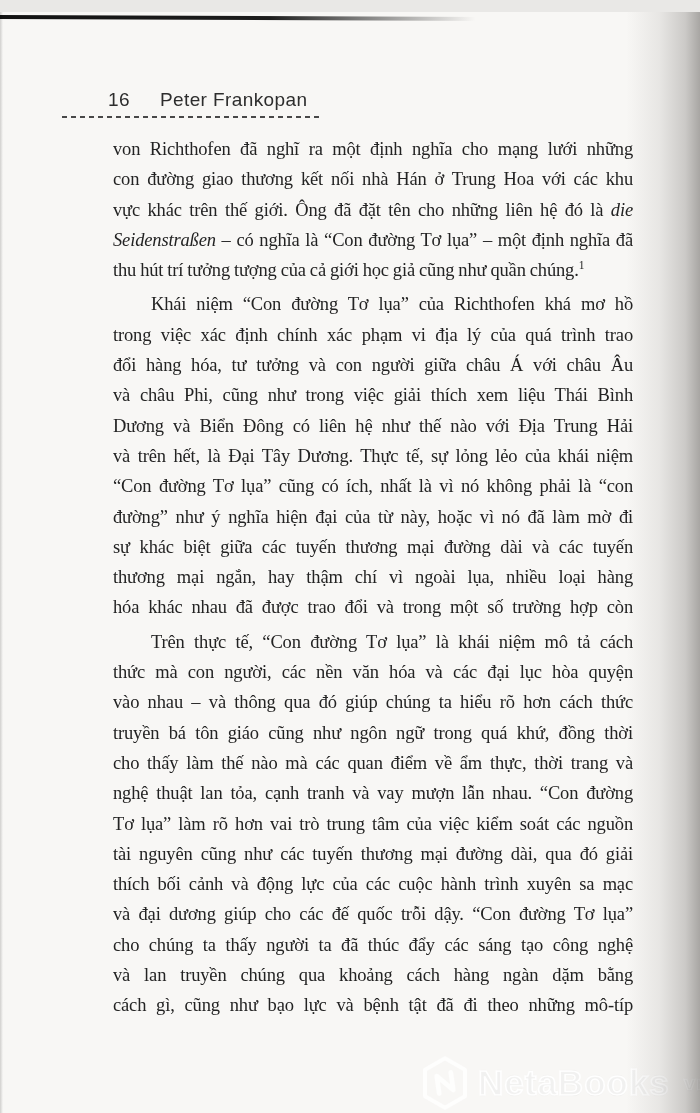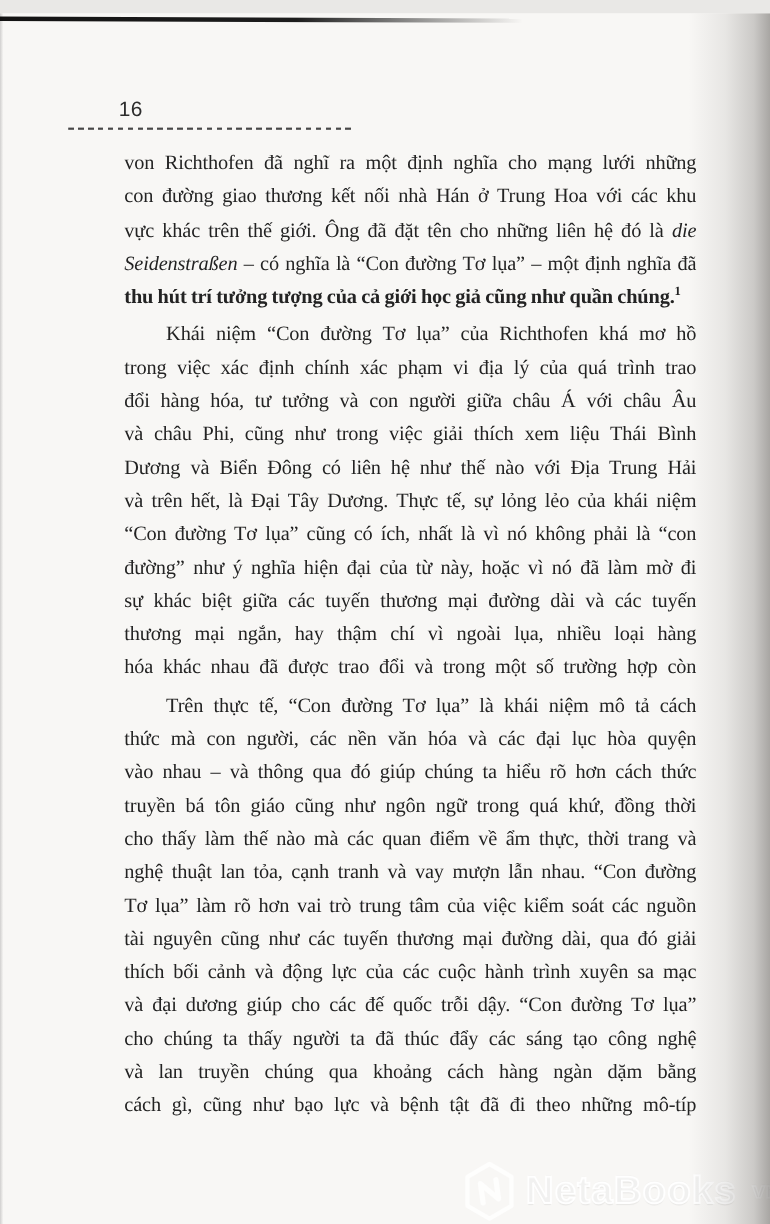--- a/index.html
+++ b/index.html
@@ -37,21 +37,21 @@
     background:repeating-linear-gradient(90deg,#484848 0 5px,transparent 5px 9px);
   }
   
   .page-text {
     position:absolute; left:113px; top:122px; width:520px;
     font-size:18.5px; line-height:30.3px; color:#232323;
     letter-spacing:-0.15px; word-spacing:-0.5px;
   }
   .para + .para { margin-top:4px; }
   .line { text-align:justify; text-align-last:justify; overflow:hidden; }
-  .line.end { text-align-last:left;font-weight:bold; }
+  .line.end { text-align-last:left; }
   .line.indent { text-indent:38px; }
   .line i { font-style:italic; }
   .line sup { font-size:0.62em; vertical-align:super; line-height:0; }
   
   .watermark {
     position:absolute; left:421px; top:1042px; height:58px;
     display:flex; align-items:center; gap:9px;
   }
   .wm-logo { width:48px; height:58px; opacity:0.85; }
   .wm-text {
@@ -70,20 +70,21 @@
 </head>
 <body>
 
 <div class="page">
 
   <div class="scan-top-line"></div>
   <div class="edge-left"></div>
 
   <div class="header">
     <span>16</span>
+    <span>Peter Frankopan</span>
   </div>
   <div class="header-rule"></div>
 
   <div class="page-text">
       <div class="para">
         <div class="line"><span>von Richthofen đã nghĩ ra một định nghĩa cho mạng lưới những</span></div>
         <div class="line"><span>con đường giao thương kết nối nhà Hán ở Trung Hoa với các khu</span></div>
         <div class="line"><span>vực khác trên thế giới. Ông đã đặt tên cho những liên hệ đó là </span><i>die</i></div>
         <div class="line"><i>Seidenstraßen</i><span> – có nghĩa là “Con đường Tơ lụa” – một định nghĩa đã</span></div>
         <div class="line end"><span>thu hút trí tưởng tượng của cả giới học giả cũng như quần chúng.</span><sup>1</sup></div>

